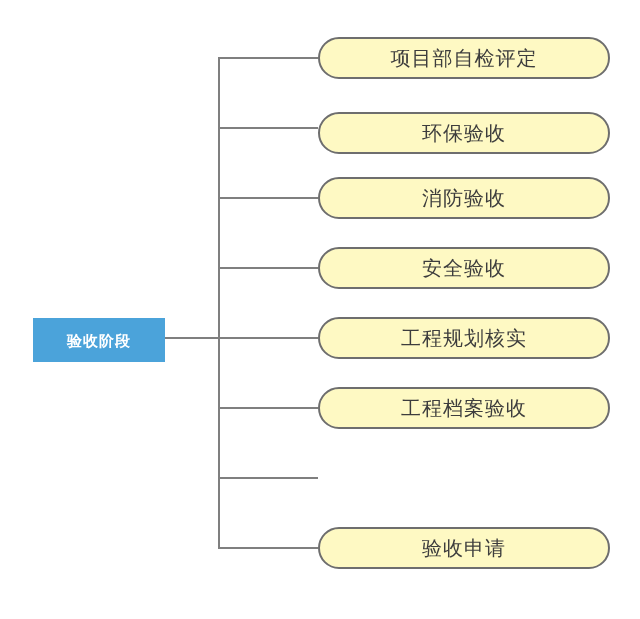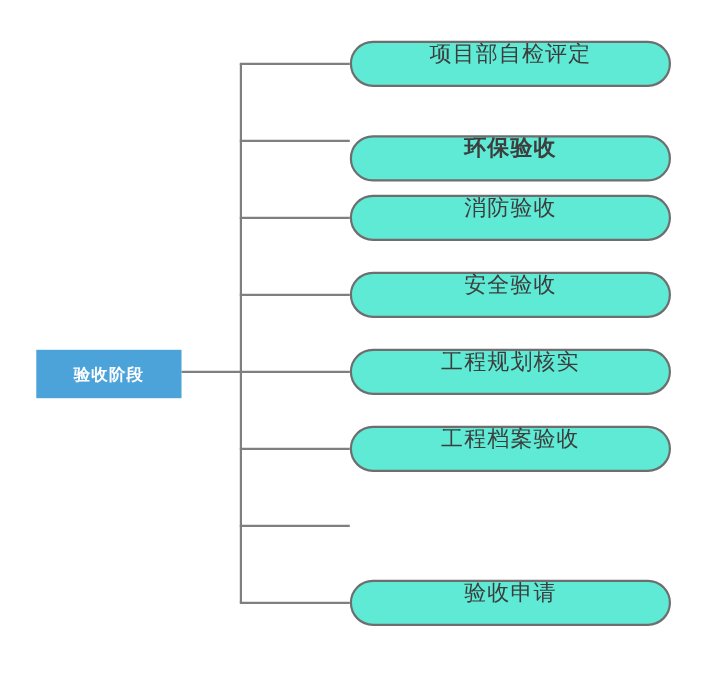--- a/index.html
+++ b/index.html
@@ -38,36 +38,36 @@
     font-size: 15px;
     font-weight: bold;
     letter-spacing: 1px;
     line-height: 1;
   }
   .pill {
     position: absolute;
     left: 318px;
     width: 292px;
     height: 42px;
-    background: #5eead4;
+    background: #fef9c3;
     border: 2px solid #6e6e6e;
     border-radius: 23px;
     box-sizing: border-box;
     display: flex;
-    align-items: flex-start;
+    align-items: center;
     justify-content: center;
   }
   .pill span {
     color: #3d3d3d;
     font-size: 20px;
     letter-spacing: 1px;
     line-height: 1;
   }
   .p1 { top: 37px; }
-  .p2 { top: 123px; font-weight: bold; }
+  .p2 { top: 112px; }
   .p3 { top: 177px; }
   .p4 { top: 247px; }
   .p5 { top: 317px; }
   .p6 { top: 387px; }
   .p7 { top: 457px; }
   .p8 { top: 527px; }
 </style>
 </head>
 <body>
 

